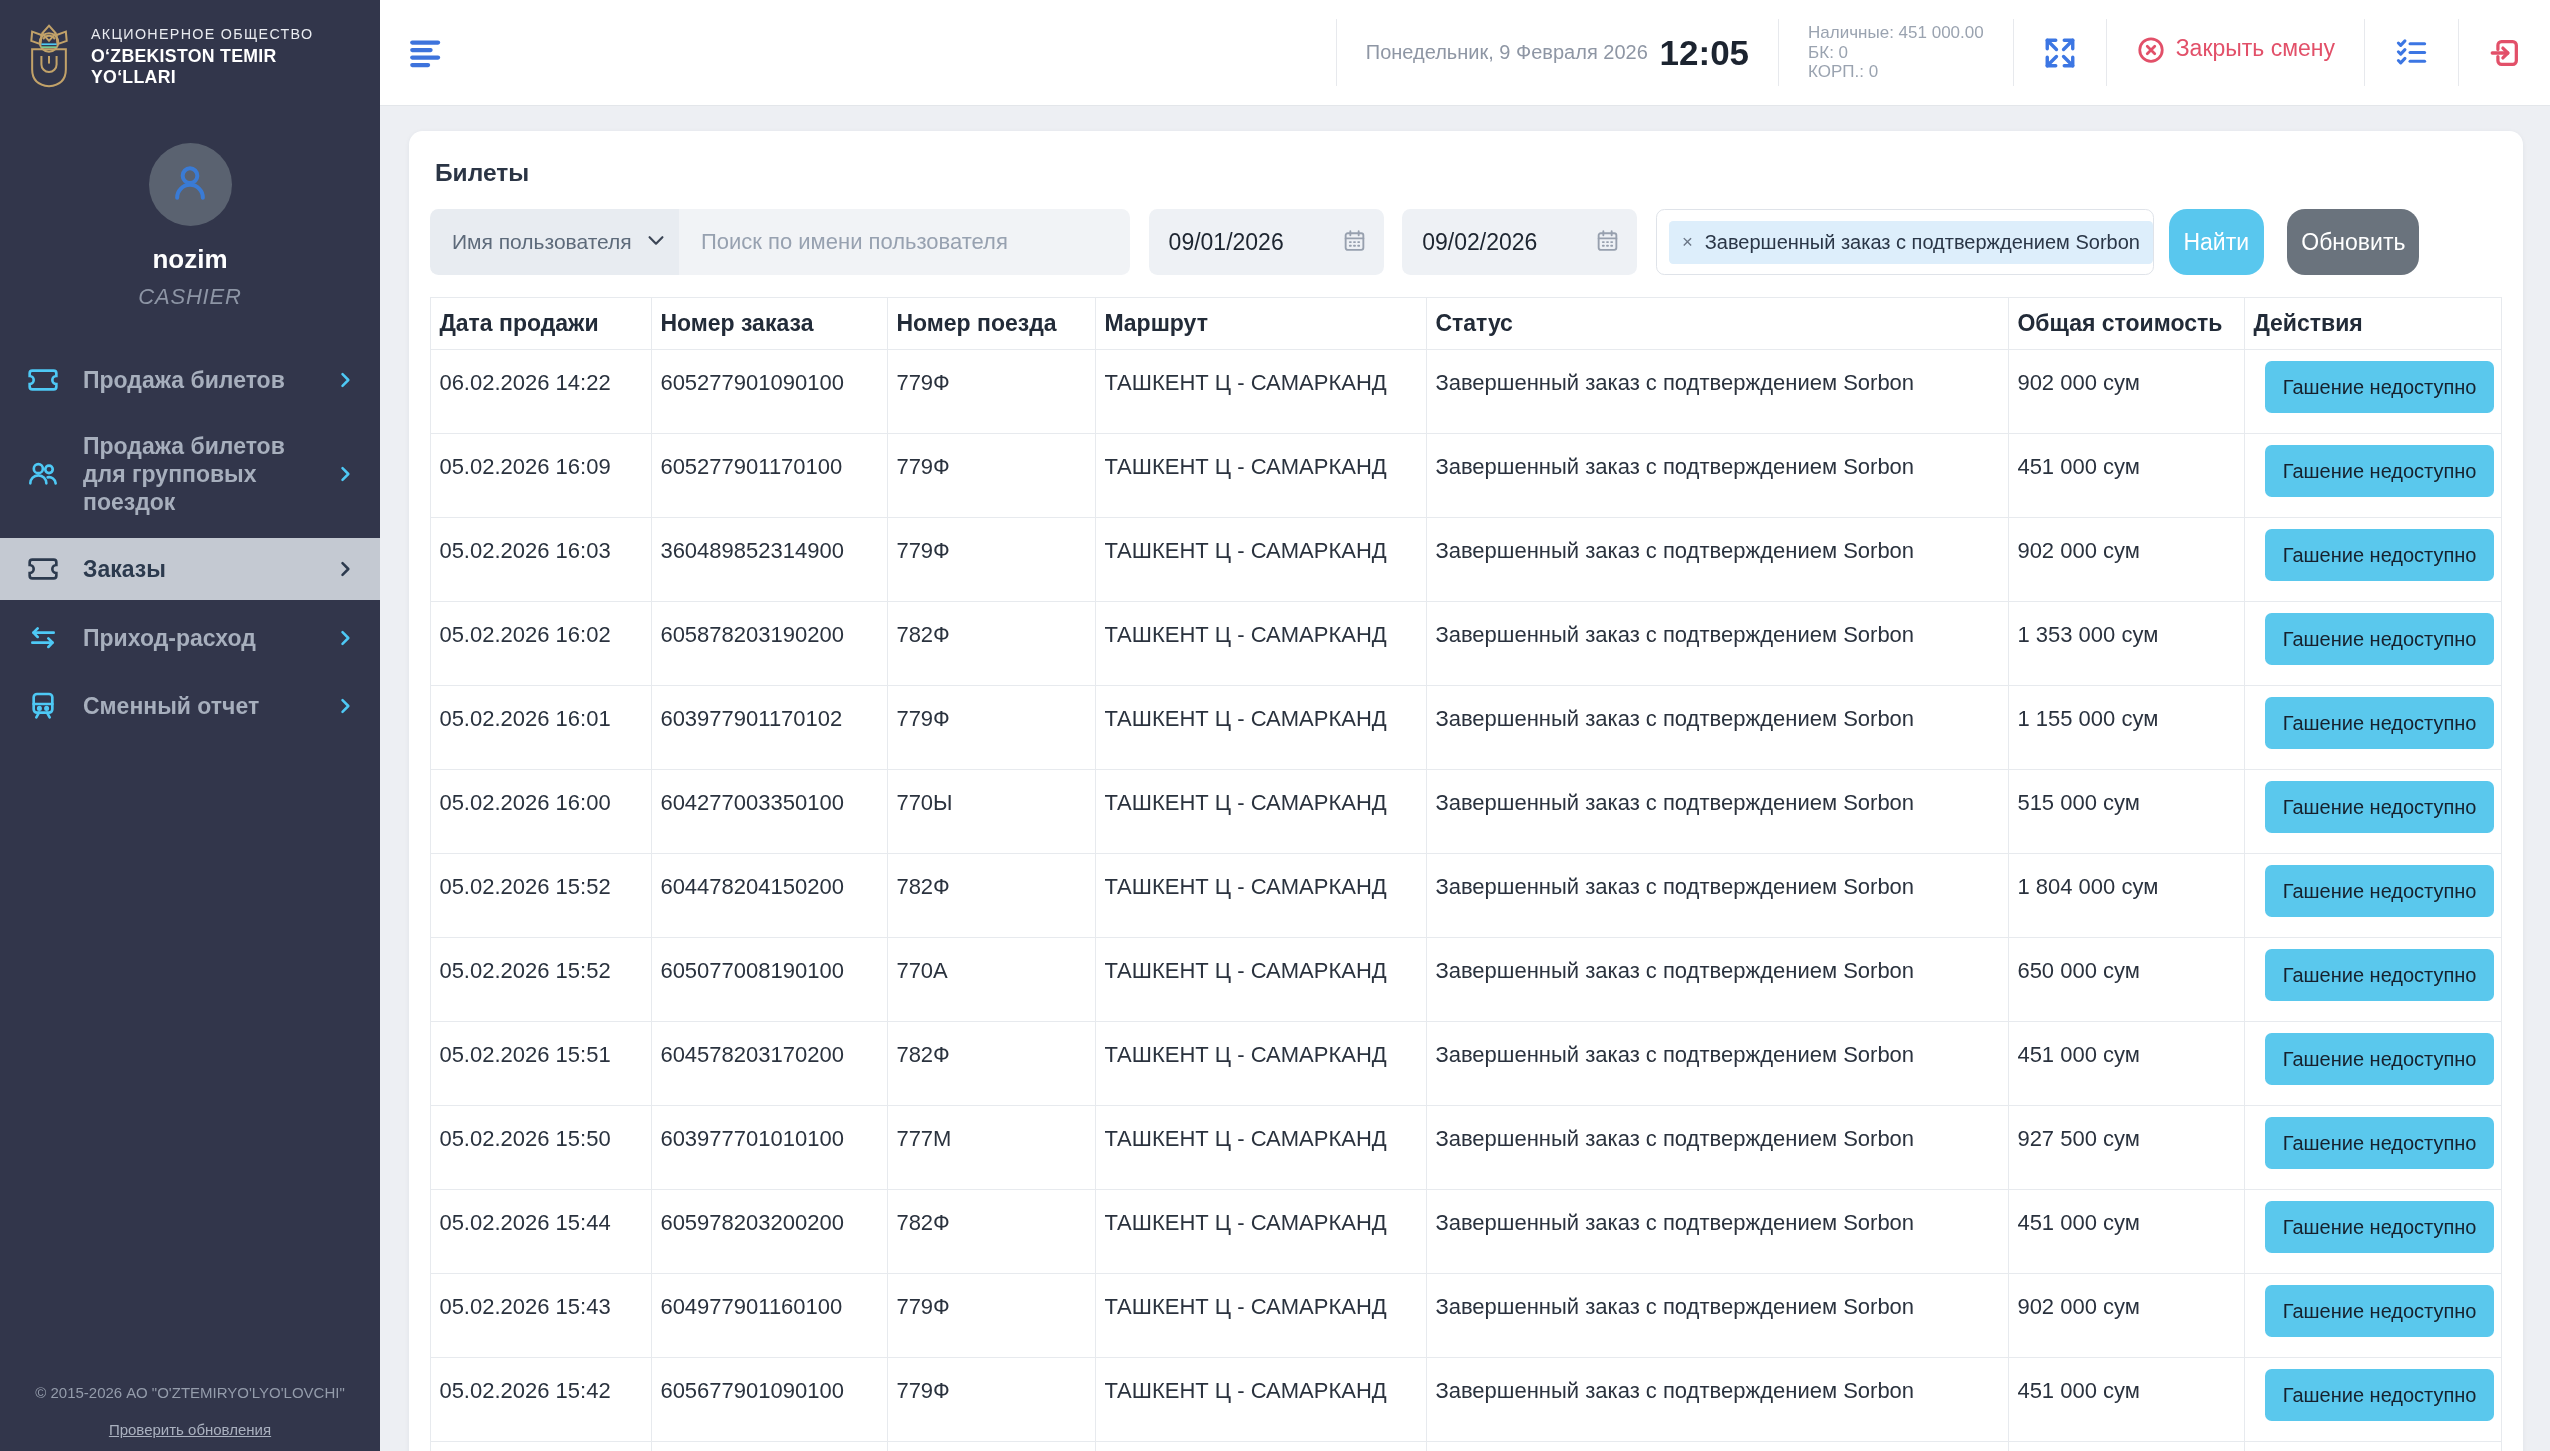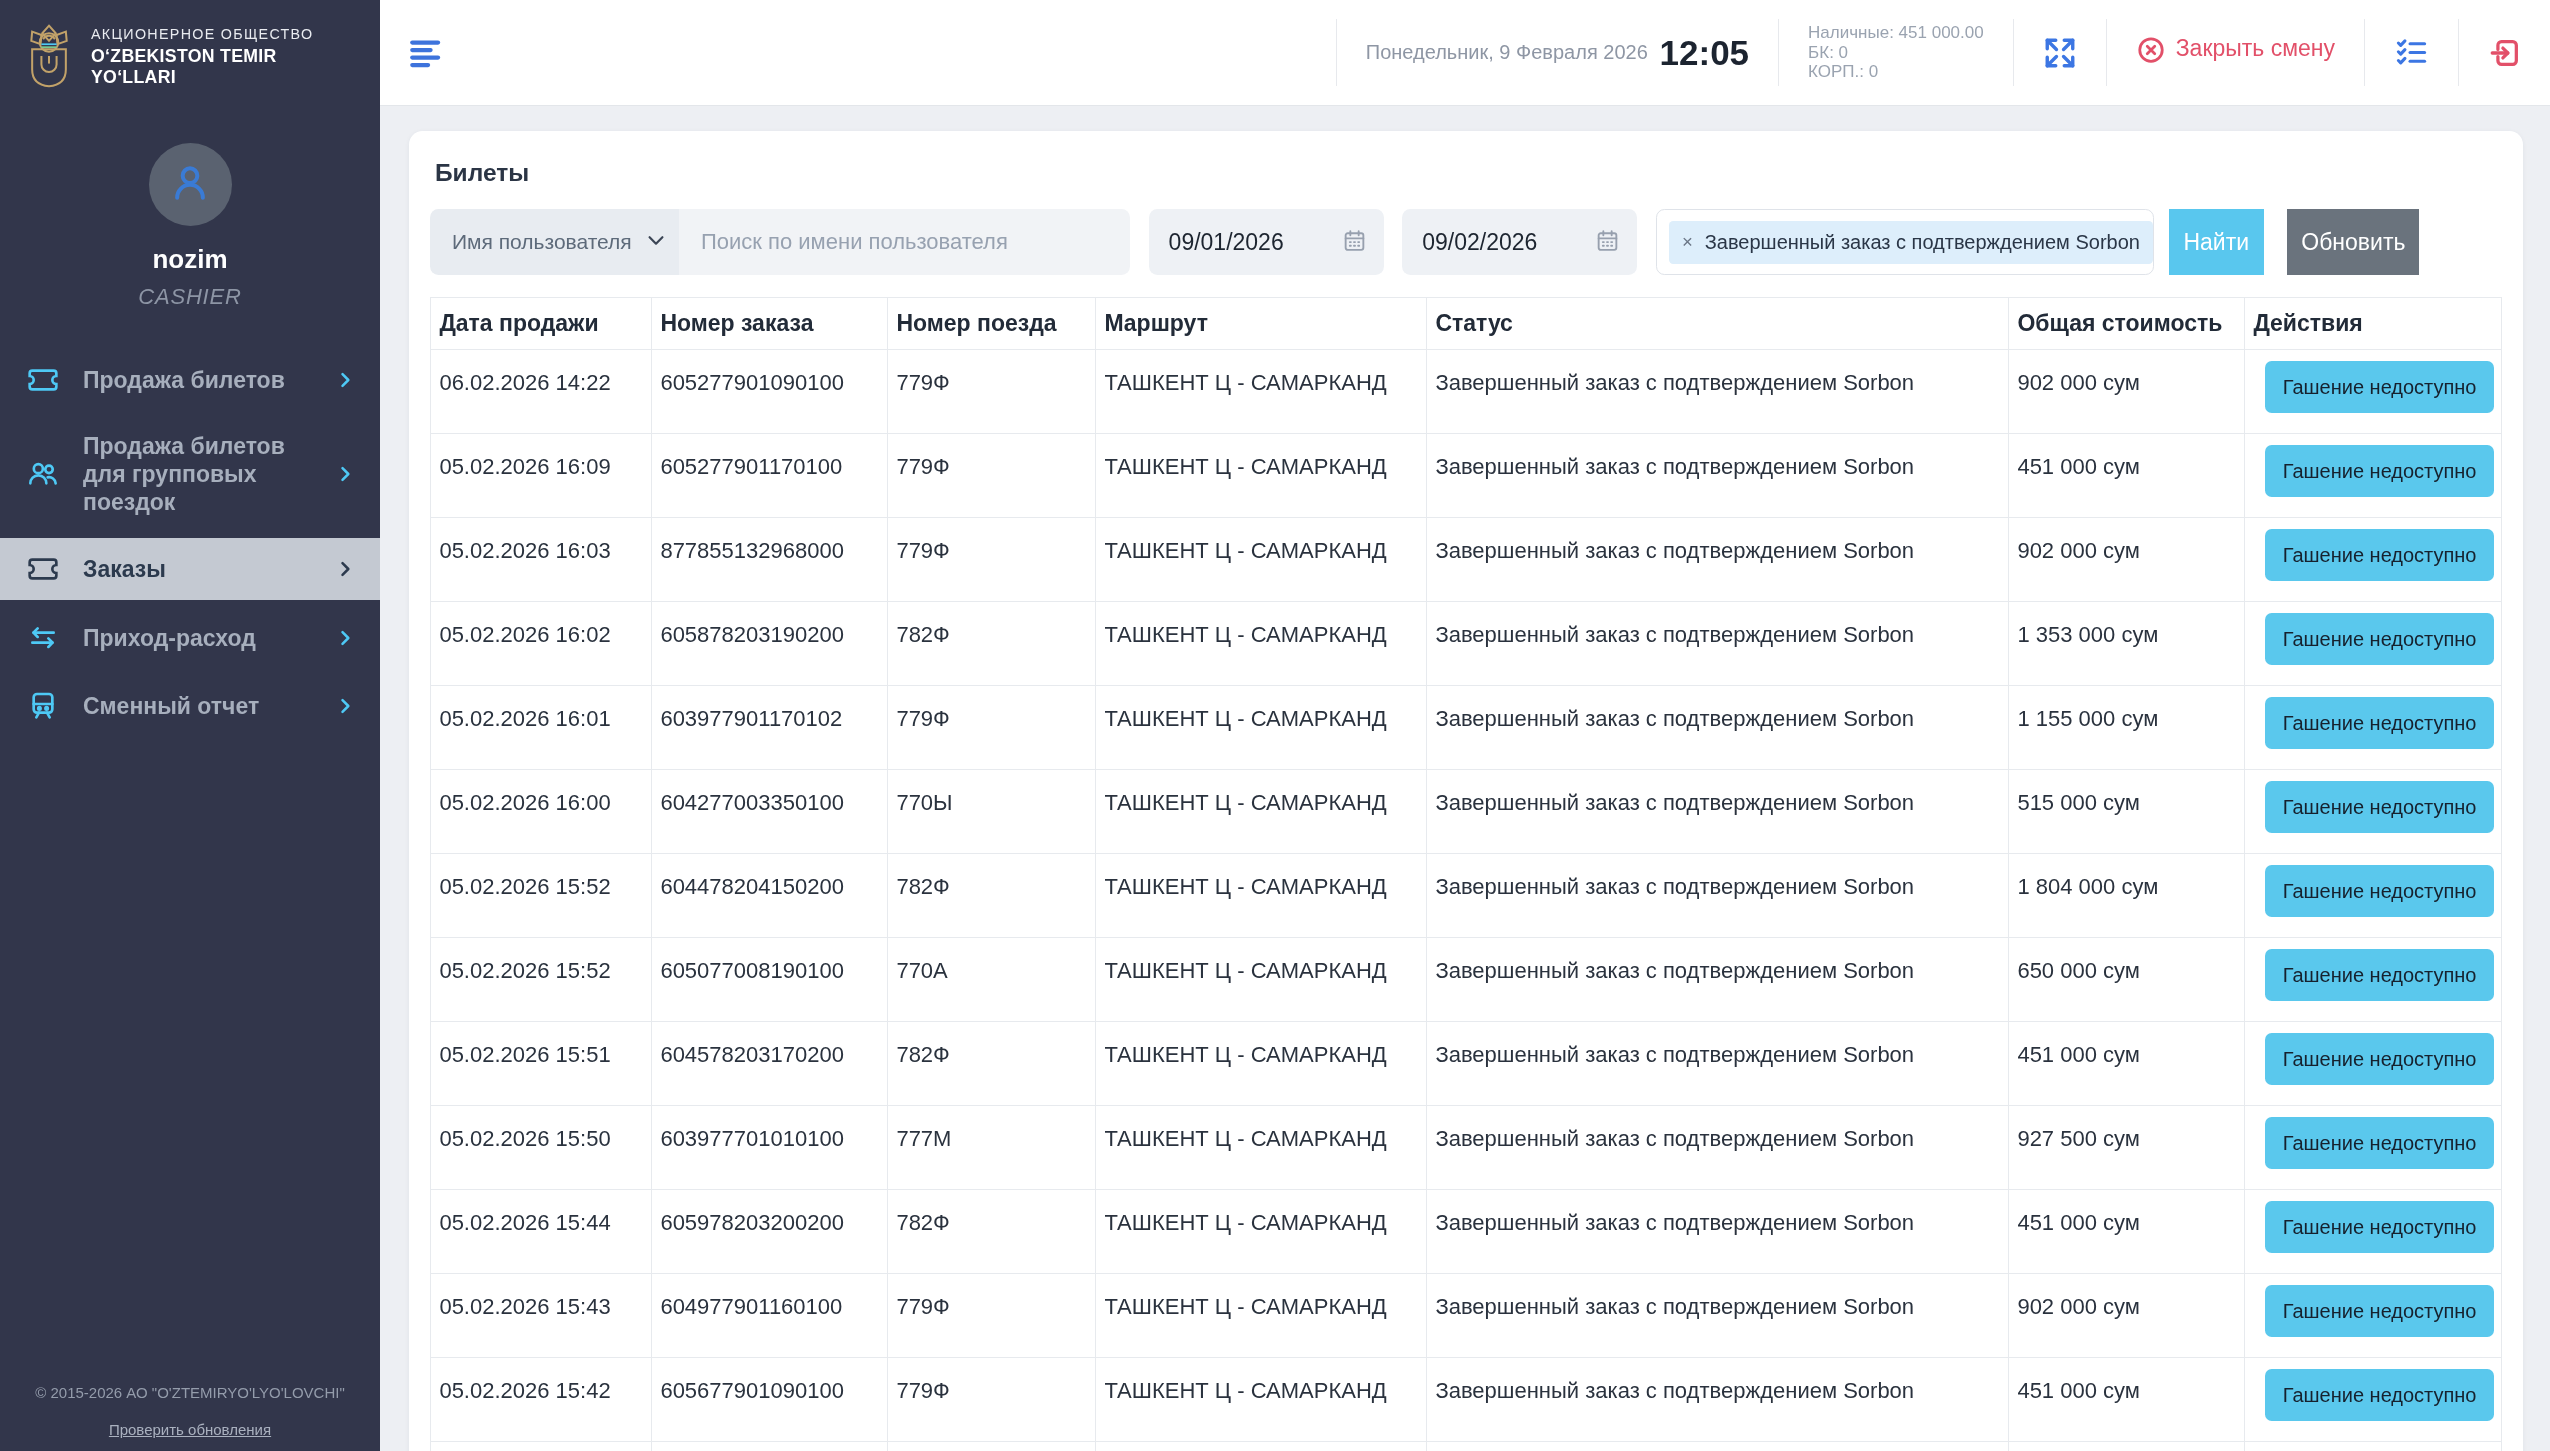--- a/index.html
+++ b/index.html
@@ -93,21 +93,21 @@
     width:498px; margin-left:18.6px; background:#fff;
     border:1.7px solid #dfe3e9; border-radius:8.4px;
     display:flex; align-items:center; padding:0 11.8px;
   }
   .chip {
     background:#ddeefb; border-radius:4.2px; padding:10px 13.5px;
     display:flex; align-items:center; gap:11.8px;
     font-size:20px; color:#2a3647; white-space:nowrap;
   }
   .chip .x { color:#6b7686; font-size:18.6px; cursor:pointer; line-height:1; }
-  .btn { border:none; border-radius:0; cursor:pointer; color:#fff; font-size:23px;
+  .btn { border:none; border-radius:18px; cursor:pointer; color:#fff; font-size:23px;
          font-family:"Liberation Sans","DejaVu Sans",sans-serif; }
   .btn-find { width:95px; margin-left:15px; background:#59c7ee; }
   .btn-refresh { width:132px; margin-left:23.6px; background:#6a737d; }
 
   
   table { border-collapse:collapse; table-layout:fixed; width:2072px; }
   th, td { border:0.8px solid #e7eaee; vertical-align:top; text-align:left; }
   th { height:52px; font-size:23px; font-weight:bold; color:#222b38; padding:11.8px 8.4px 0 8.4px; }
   td { height:84px; font-size:22px; color:#2a323e; padding:20px 8.4px 0 8.4px; }
   col.c1{width:221px} col.c2{width:236px} col.c3{width:208px} col.c4{width:331px}
@@ -408,21 +408,21 @@
               <td>05.02.2026 16:09</td>
               <td>605277901170100</td>
               <td>779Ф</td>
               <td>ТАШКЕНТ Ц - САМАРКАНД</td>
               <td>Завершенный заказ с подтверждением Sorbon</td>
               <td>451 000 сум</td>
               <td class="actions"><button class="action-btn">Гашение недоступно</button></td>
             </tr>
             <tr>
               <td>05.02.2026 16:03</td>
-              <td>877855132968000</td>
+              <td>360489852314900</td>
               <td>779Ф</td>
               <td>ТАШКЕНТ Ц - САМАРКАНД</td>
               <td>Завершенный заказ с подтверждением Sorbon</td>
               <td>902 000 сум</td>
               <td class="actions"><button class="action-btn">Гашение недоступно</button></td>
             </tr>
             <tr>
               <td>05.02.2026 16:02</td>
               <td>605878203190200</td>
               <td>782Ф</td>

